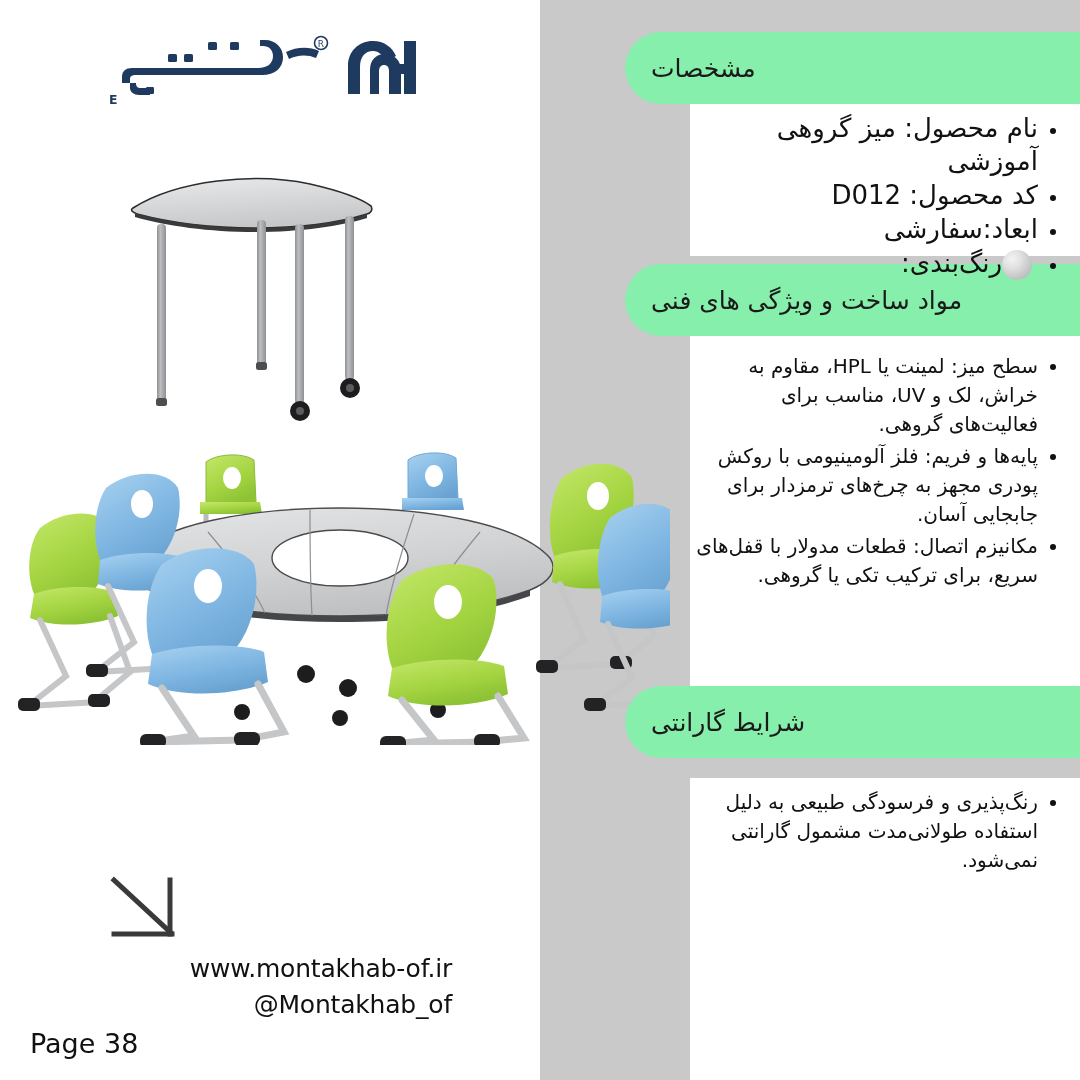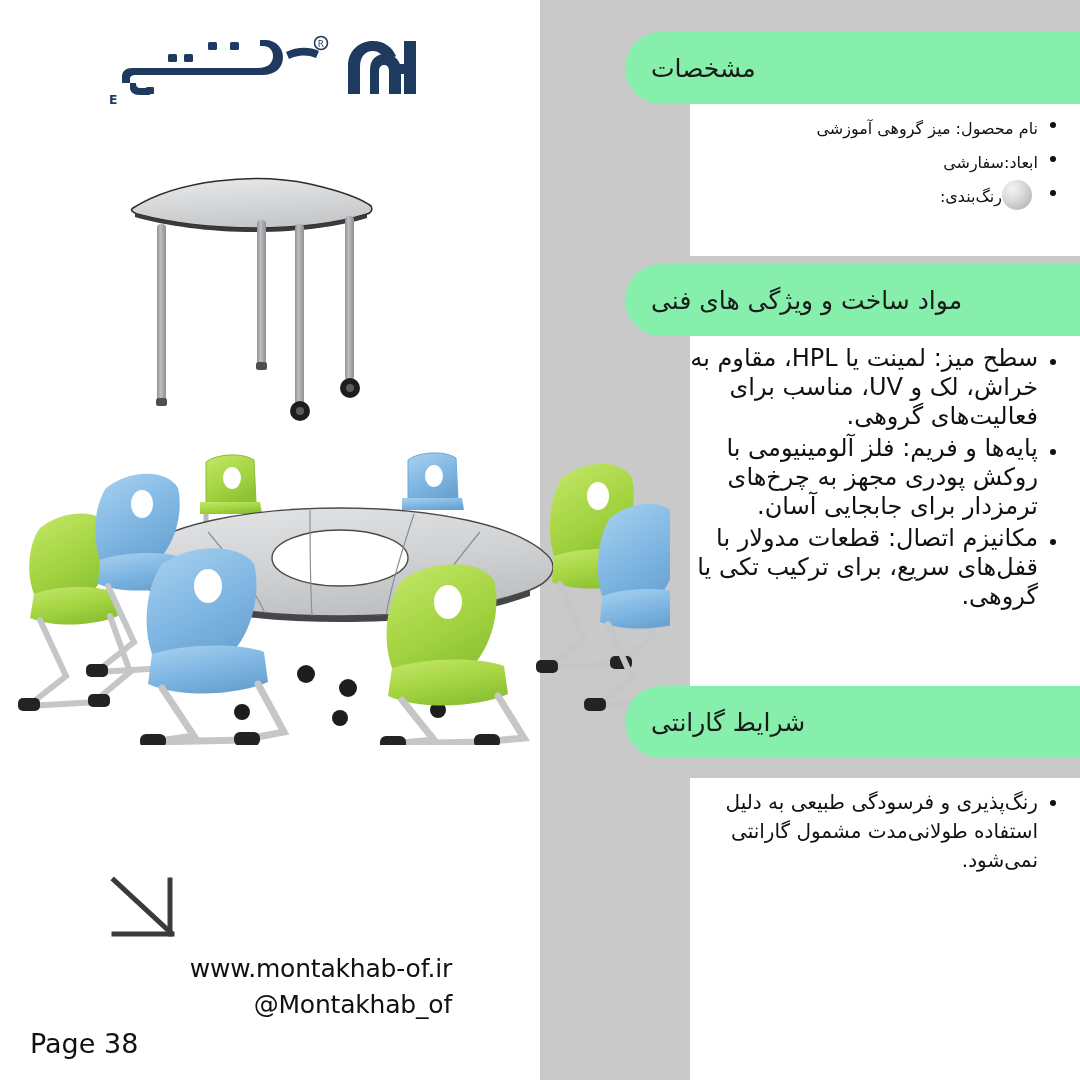--- a/index.html
+++ b/index.html
@@ -141,22 +141,22 @@
     position:absolute;
     left:690px;
     width:370px;
     z-index:5;
     list-style:none;
     text-align:right;
     direction:rtl;
     color:#111;
     font-family:"DejaVu Sans", sans-serif;
   }
-  .bullets-a { top:112px; font-size:16px; line-height:33px; }
-  .bullets-b { top:344px; font-size:24px;   line-height:29px; }
+  .bullets-a { top:112px; font-size:26px; line-height:33px; }
+  .bullets-b { top:352px; font-size:20px;   line-height:29px; }
   .bullets-c { top:788px; font-size:20px;   line-height:29px; }
 
   .bullets li {
     position:relative;
     padding-right:22px;
     margin-bottom:1px;
   }
   .bullets li::before {
     content:"";
     position:absolute;
@@ -442,20 +442,21 @@
       <div class="social-line">@Montakhab_of</div>
       <div class="page-num">Page 38</div>
     </div>
   </div>
 
   <div class="pill pill-a">
     <span class="pill-title">مشخصات</span>
   </div>
   <ul class="bullets bullets-a">
     <li>نام محصول: میز گروهی آموزشی</li>
+    <li>کد محصول: D012</li>
     <li>ابعاد:سفارشی</li>
     <li><span class="swatch"></span><span>رنگ‌بندی:</span></li>
   </ul>
 
   <div class="pill pill-b">
     <span class="pill-title">مواد ساخت و ویژگی های فنی</span>
   </div>
   <ul class="bullets bullets-b">
     <li>سطح میز: لمینت یا HPL، مقاوم به خراش، لک و UV، مناسب برای فعالیت‌های گروهی.</li>
     <li>پایه‌ها و فریم: فلز آلومینیومی با روکش پودری مجهز به چرخ‌های ترمزدار برای جابجایی آسان.</li>

